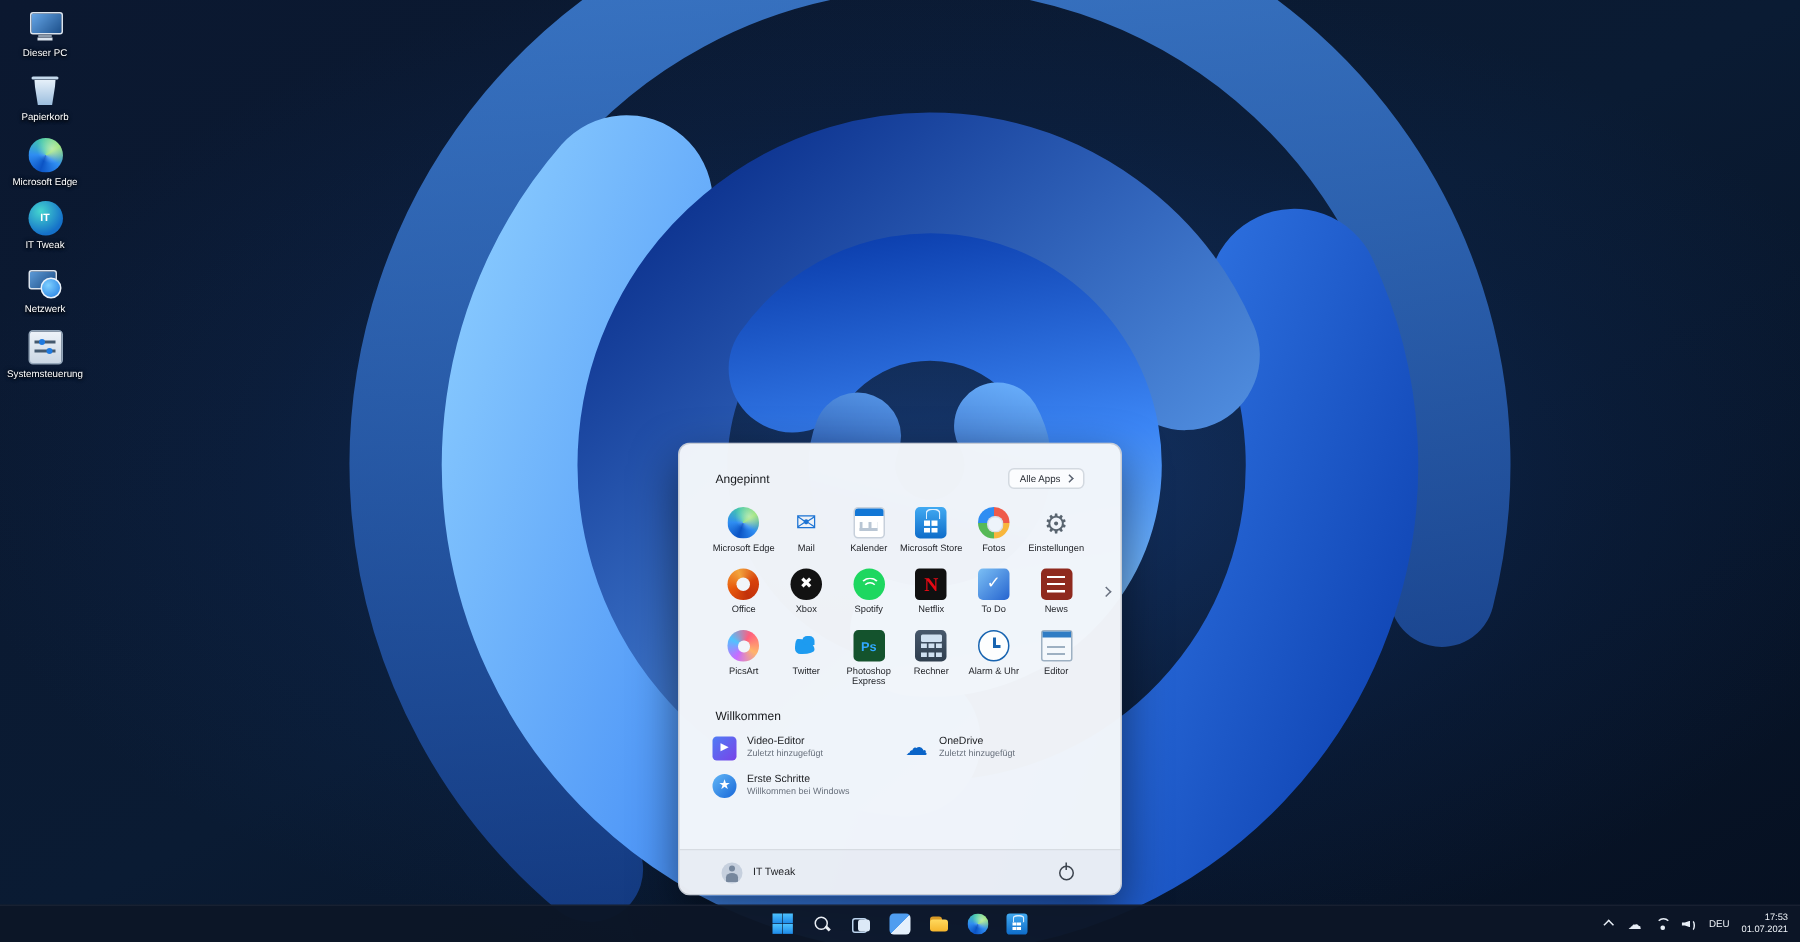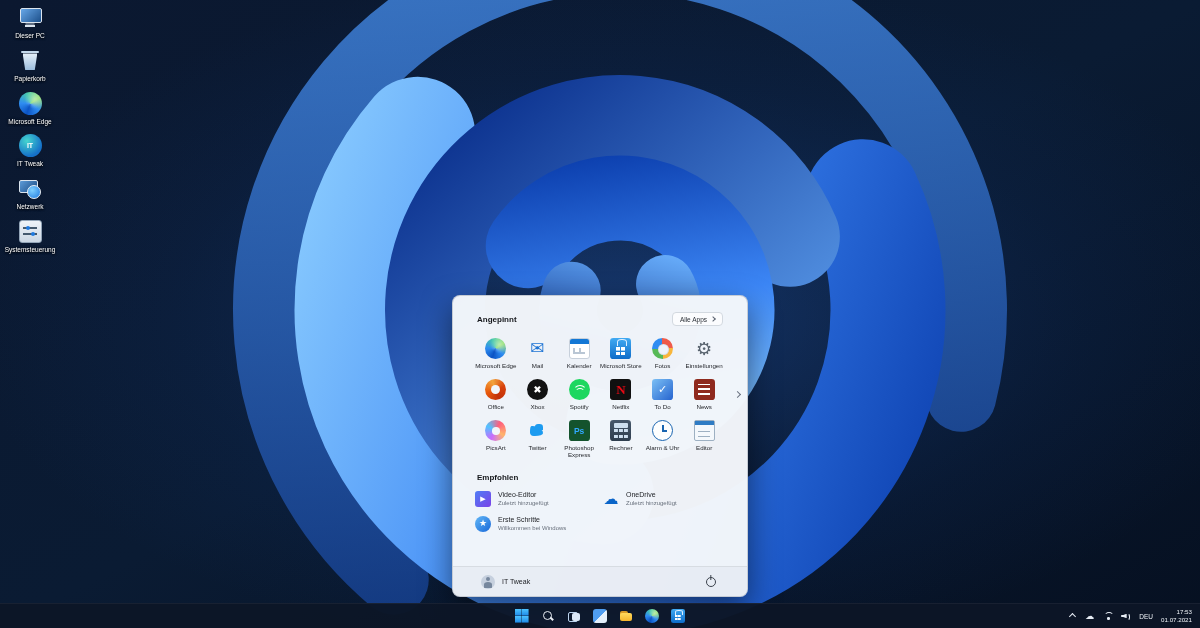--- a/index.html
+++ b/index.html
@@ -14,21 +14,21 @@
   .dsk-icon{width:23px;height:23px;position:relative;display:flex;align-items:center;justify-content:center}
   .dsk-label{font-size:6.5px;color:#fff;text-align:center;line-height:1.2;max-width:54px;
              text-shadow:0 1px 2px rgba(0,0,0,.95),0 0 3px rgba(0,0,0,.7)}
 
   
   .start-menu{position:absolute;left:452px;top:295px;width:296px;height:302px;z-index:5;
               background:rgba(243,246,250,.98);border:1px solid rgba(120,130,145,.35);
               border-radius:8px;box-shadow:0 12px 30px rgba(0,0,0,.5);display:flex;flex-direction:column}
   .menu-body{flex:1;padding:16px 22px 4px;position:relative;overflow:hidden}
   .pinned-head{display:flex;align-items:center;justify-content:space-between;margin:0 2px 10px}
-  .section-title{font-size:8px;font-weight:bold;color:#16181c}
+  .section-title{font-size:8px;font-weight:normal;color:#16181c}
   .all-apps-btn{display:flex;align-items:center;gap:4px;background:#fbfcfe;border:1px solid #d3d9e0;
                 border-radius:4px;padding:2.5px 7px;font-size:6.5px;color:#2b2f36;cursor:pointer}
   .chev{width:4px;height:4px;border-top:1.2px solid #5a6270;border-right:1.2px solid #5a6270;transform:rotate(45deg)}
   .pinned-grid{display:grid;grid-template-columns:repeat(6,1fr);row-gap:6px}
   .app-tile{display:flex;flex-direction:column;align-items:center;gap:3px;border-radius:4px;padding:2px 0;cursor:pointer}
   .app-icon{width:21px;height:21px;position:relative;display:flex;align-items:center;justify-content:center}
   .app-label{font-size:6.2px;color:#24262b;text-align:center;line-height:1.15;max-width:42px}
   .page-chevron{position:absolute;right:7px;top:96px;width:5px;height:5px;border-top:1.2px solid #6a7280;
                 border-right:1.2px solid #6a7280;transform:rotate(45deg);cursor:pointer}
   .rec-title-row{margin:12px 2px 9px}
@@ -364,21 +364,21 @@
             <div class="app-label">Alarm &amp; Uhr</div>
           </div>
           <div class="app-tile">
             <span class="app-icon ic-notepad-icon">
               <span class="glyph"></span>
             </span>
             <div class="app-label">Editor</div>
           </div>
         </div>
       <div class="page-chevron"></div>
-      <div class="section-title rec-title-row">Empfohlen</div>
+      <div class="section-title rec-title-row">Willkommen</div>
       <div class="rec-grid">
           <div class="rec-item">
             <span class="rec-icon ic-video-editor-icon">
               <span class="glyph">▶</span>
             </span>
             <div class="rec-text">
               <div class="rec-name">Video-Editor</div>
               <div class="rec-sub">Zuletzt hinzugefügt</div>
             </div>
           </div>

